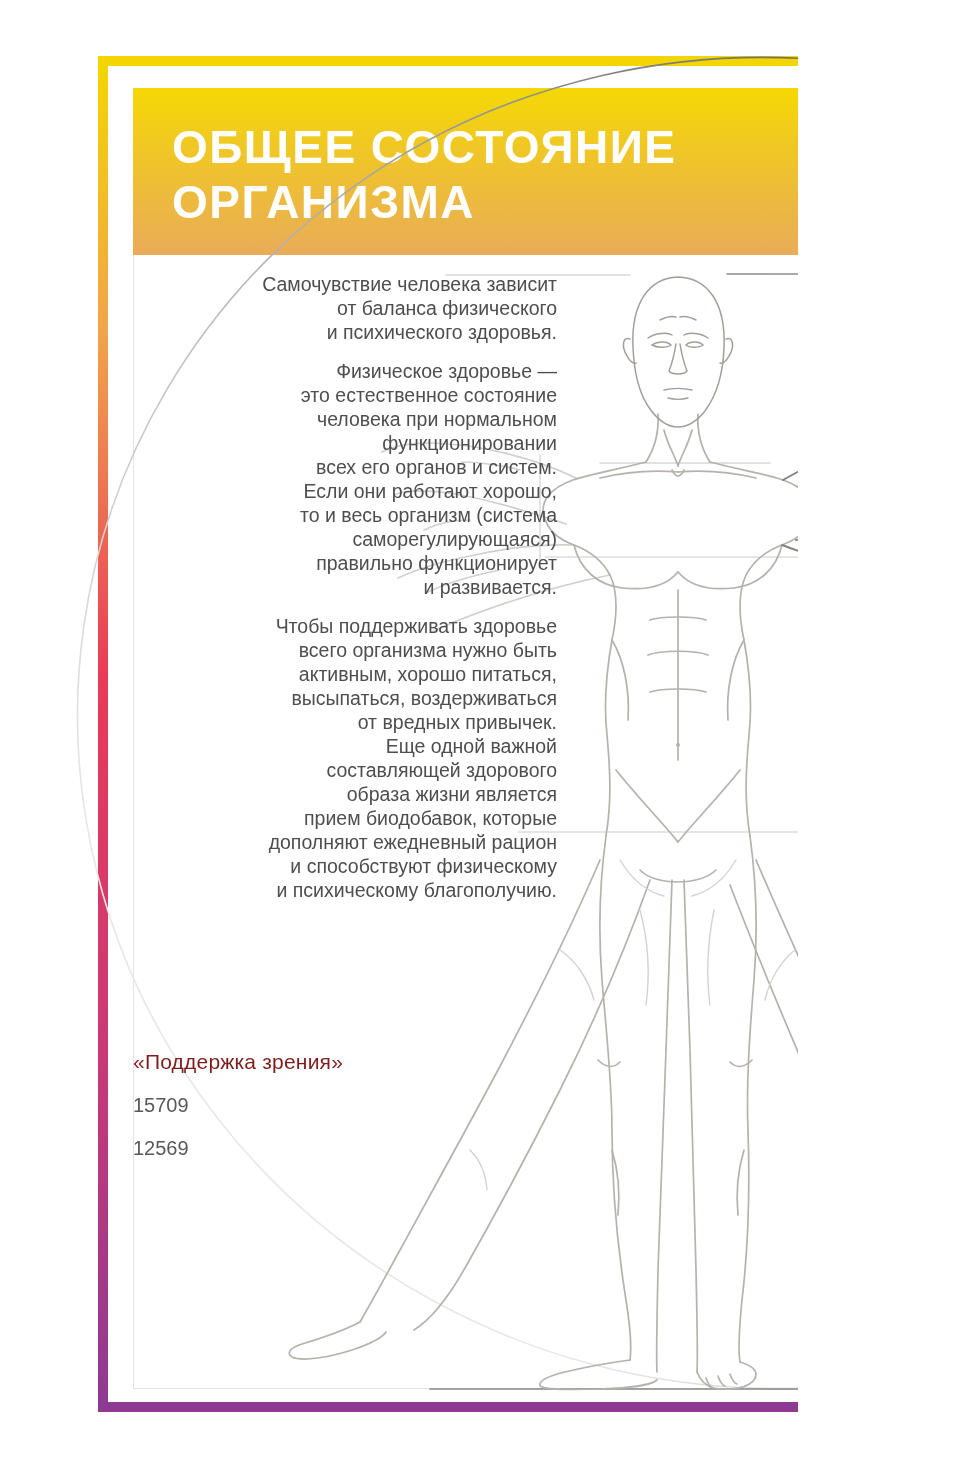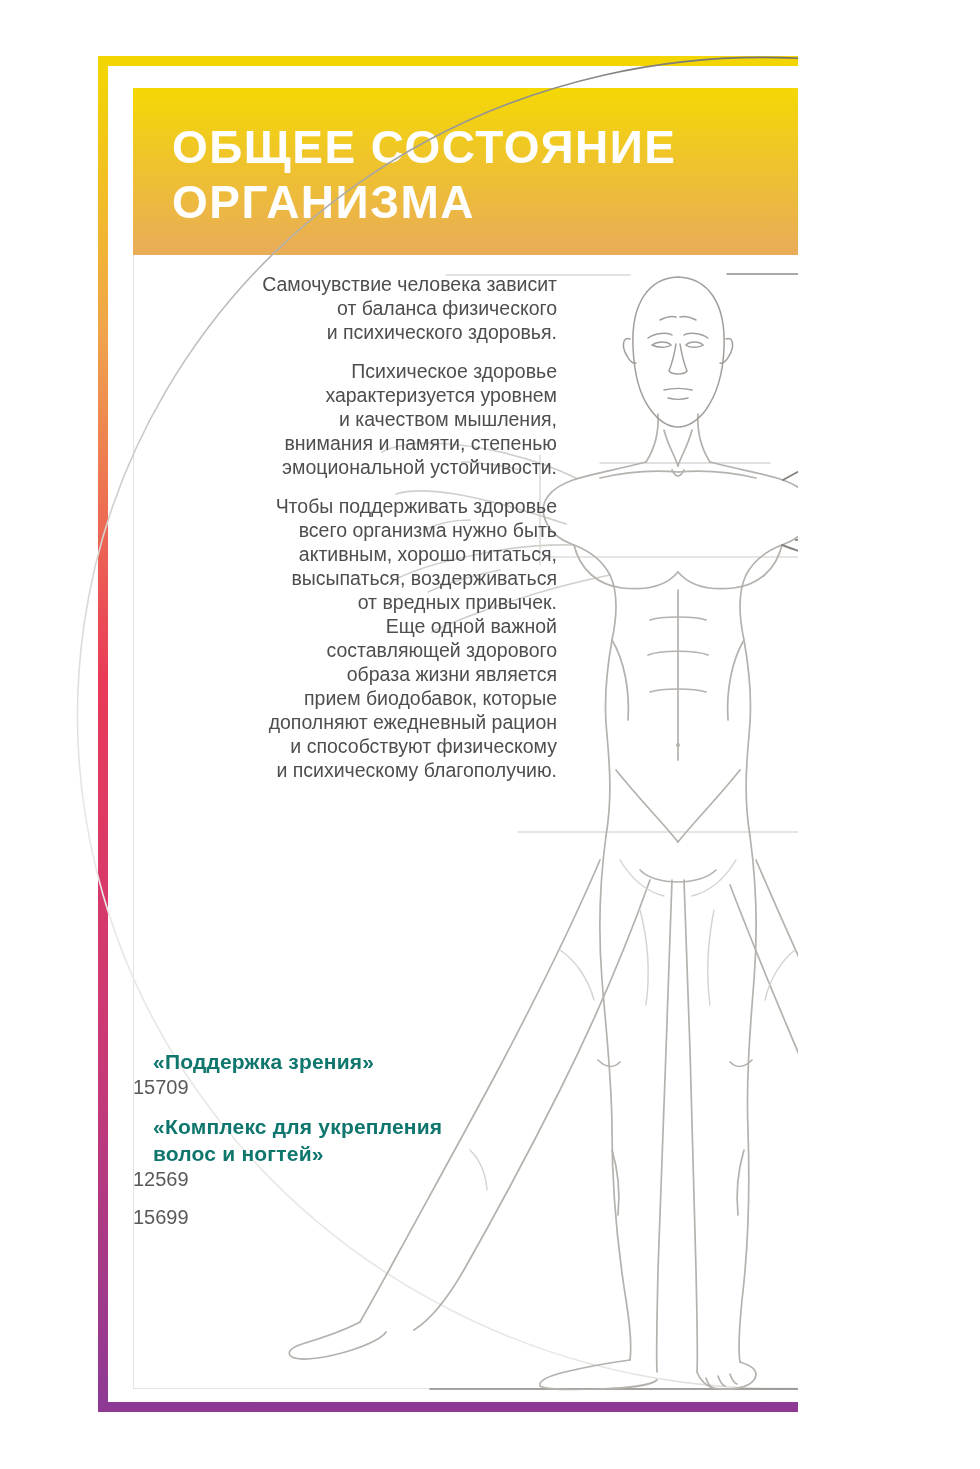--- a/index.html
+++ b/index.html
@@ -28,24 +28,24 @@
   }
   .drawing{position:absolute;left:0;top:0;z-index:4;pointer-events:none;}
   .text-col{
     position:absolute;left:133px;top:272px;width:424px;z-index:5;
     color:#4E4E50;font-size:19.5px;line-height:24px;text-align:right;
   }
   .text-col p{margin:0 0 15px 0;white-space:pre-line;}
   .products{position:absolute;left:133px;top:1048px;width:460px;z-index:5;}
   .product{margin:0 0 13px 0;}
   .product .name{
-    font-weight:bold;color:#0f766e;font-size:21px;line-height:27px;
-    white-space:pre-line;letter-spacing:0.2px;padding-left:20px;
-  }
-  .product .code{color:#58595B;font-size:20px;line-height:25px;margin-top:0;}
+    font-weight:normal;color:#7f1d1d;font-size:21px;line-height:27px;
+    white-space:pre-line;letter-spacing:0.2px;
+  }
+  .product .code{color:#58595B;font-size:20px;line-height:25px;margin-top:18px;}
   .page-number{
     position:absolute;left:908px;top:1422px;width:44px;z-index:5;
     color:#5B6170;font-size:23px;text-align:left;
   }
 </style>
 </head>
 <body>
 
 <div class="page">
 
@@ -179,25 +179,30 @@
       <path d="M 782 545 C 810 556 840 562 875 564 C 910 566 950 562 980 556"></path>
       <path d="M 850 545 C 880 548 915 548 945 544"></path>
       <path d="M 870 500 C 895 494 925 490 950 489"></path>
     </g>
   </svg>
 
   <div class="text-col">
     <p>Самочувствие человека зависит
 от баланса физического
 и психического здоровья.</p>
-    <p>Психическое здоровье
-характеризуется уровнем
-и качеством мышления,
-внимания и памяти, степенью
-эмоциональной устойчивости.</p>
+    <p>Физическое здоровье —
+это естественное состояние
+человека при нормальном
+функционировании
+всех его органов и систем.
+Если они работают хорошо,
+то и весь организм (система
+саморегулирующаяся)
+правильно функционирует
+и развивается.</p>
     <p>Чтобы поддерживать здоровье
 всего организма нужно быть
 активным, хорошо питаться,
 высыпаться, воздерживаться
 от вредных привычек.
 Еще одной важной
 составляющей здорового
 образа жизни является
 прием биодобавок, которые
 дополняют ежедневный рацион
@@ -206,24 +211,21 @@
   </div>
 
   <div class="products">
     <div class="product">
       <div class="name">«Поддержка зрения»</div>
       <div class="code">15709</div>
     </div>
     <div class="product">
     </div>
     <div class="product">
-      <div class="name">«Комплекс для укрепления
-волос и ногтей»</div>
       <div class="code">12569</div>
     </div>
     <div class="product">
-      <div class="code">15699</div>
     </div>
   </div>
 
   <div class="page-number">51</div>
 
 </div>
 
 </body></html>

